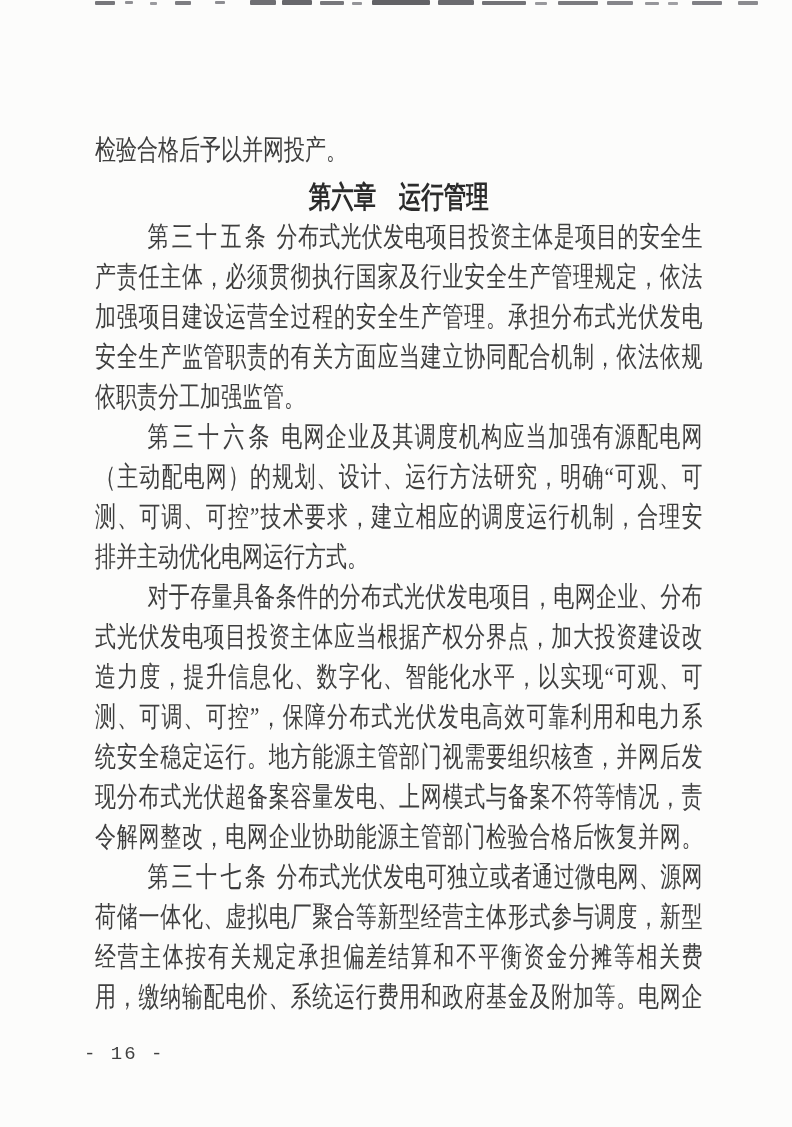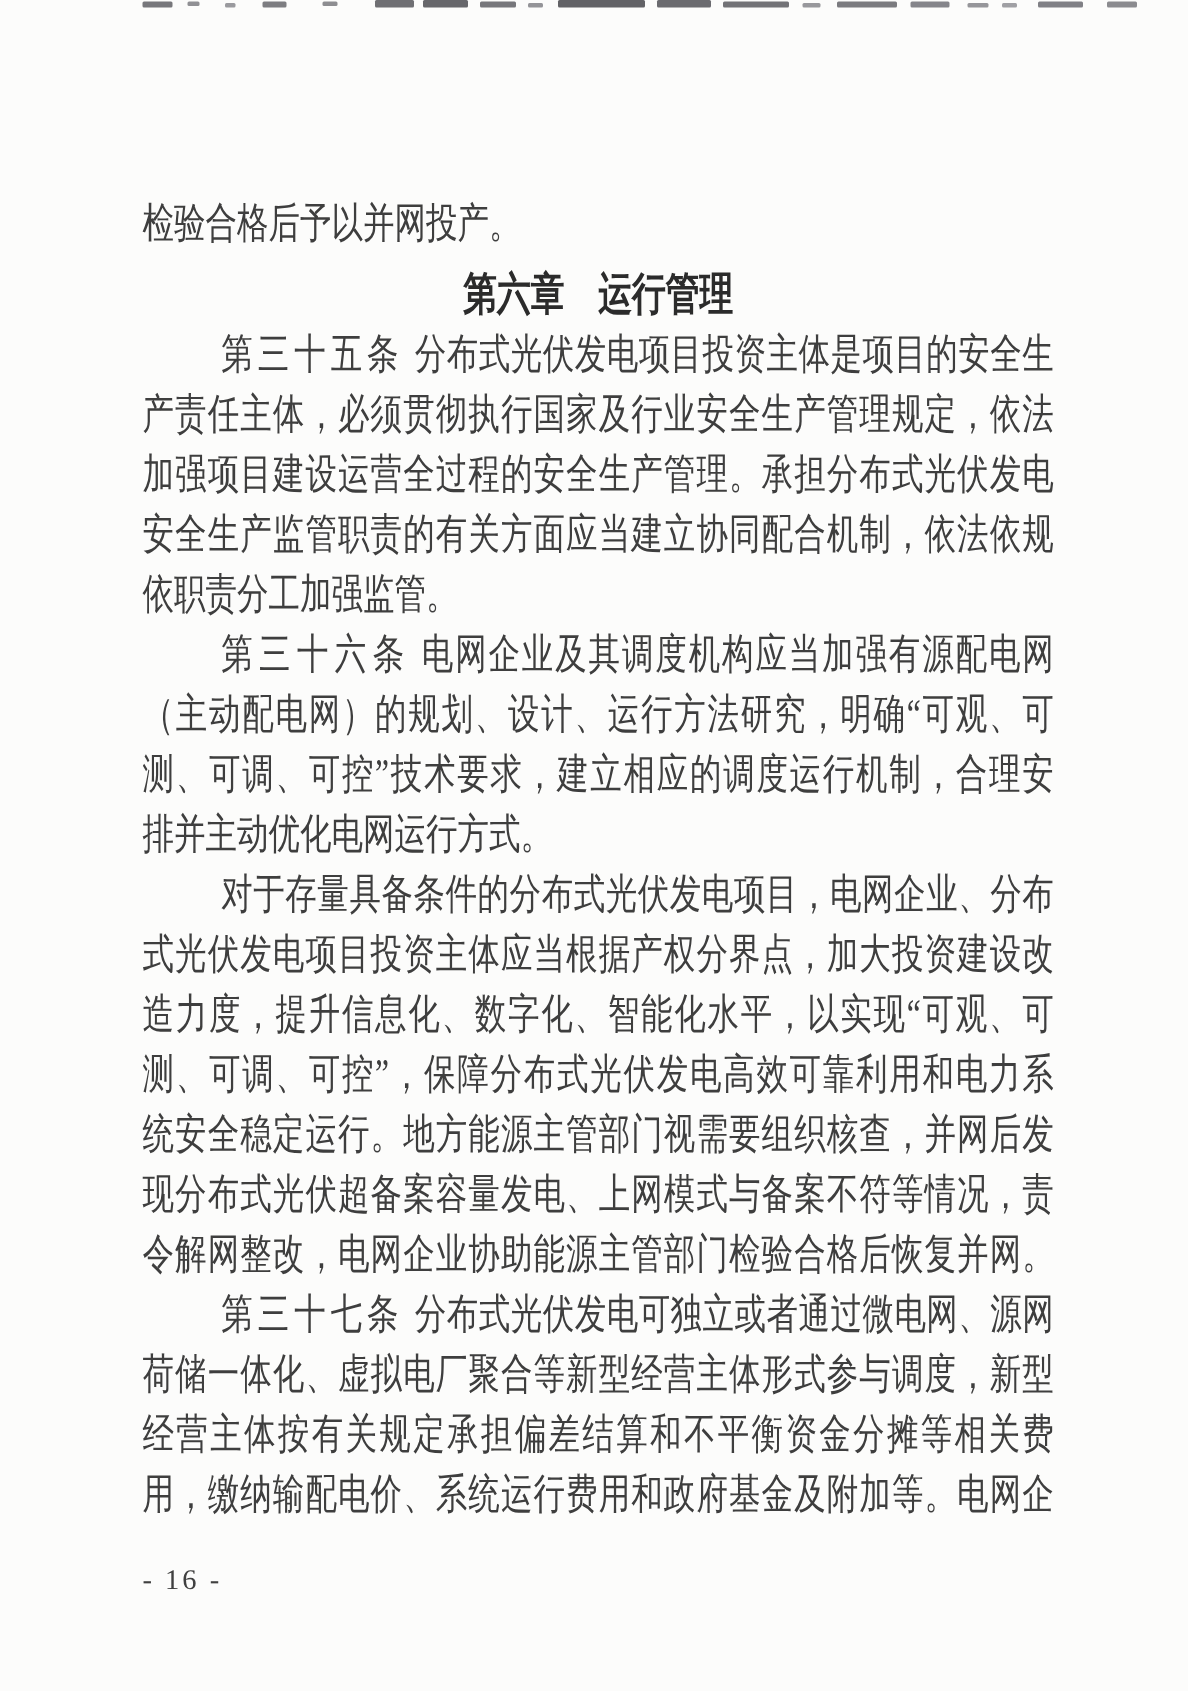--- a/index.html
+++ b/index.html
@@ -38,25 +38,25 @@
   .heading {
     height: 48px; line-height: 56px;
     text-align: center; text-align-last: center;
     font-family: "Liberation Sans", "DejaVu Sans", sans-serif;
     font-weight: bold;
     font-size: 30px;
     color: #2b2b2b;
   }
   .page-number {
     position: absolute;
-    left: 95px; top: 1043px;
+    left: 84px; top: 1043px;
     font-size: 19px;
     letter-spacing: 2px;
     color: #404040;
-    font-family: Liberation Serif, serif;
+    font-family: Liberation Mono, monospace;
   }
 </style>
 </head>
 <body>
 
 <div class="noise-band">
   <i style="left:95px;top:1px;width:20px;height:4px;background:#77777b"></i>
   <i style="left:125px;top:1px;width:8px;height:3px;background:#909094"></i>
   <i style="left:150px;top:2px;width:7px;height:3px;background:#9a9a9e"></i>
   <i style="left:175px;top:1px;width:16px;height:4px;background:#7d7d81"></i>

